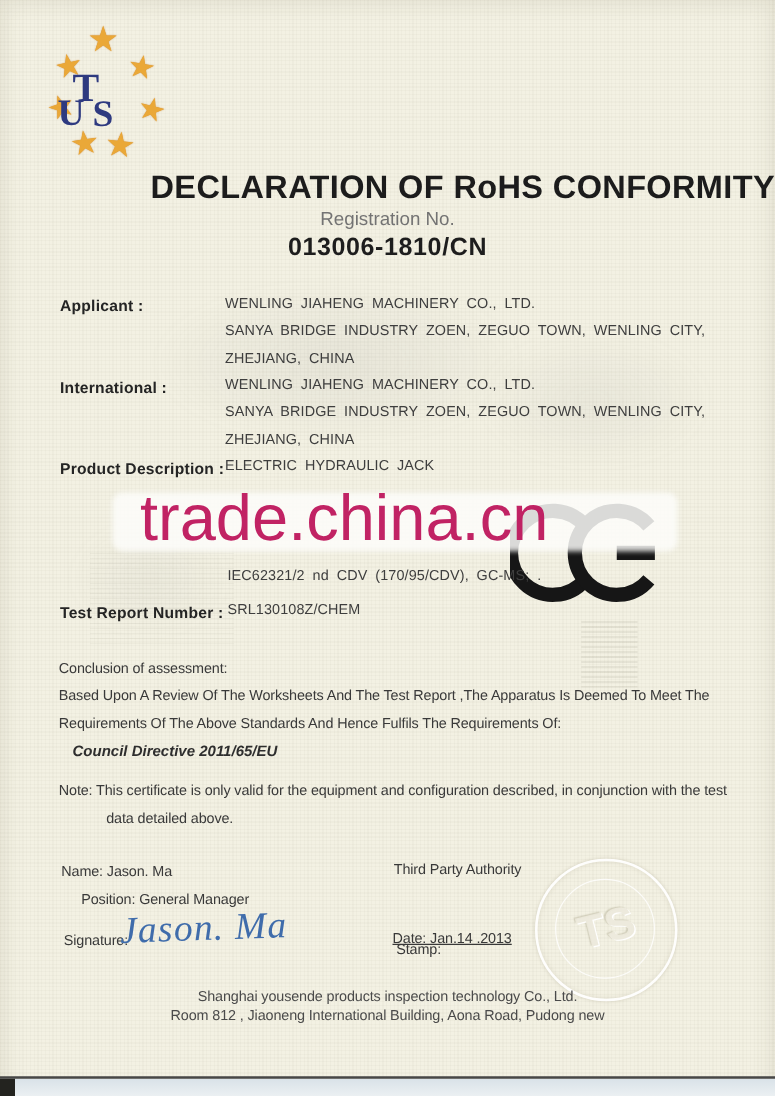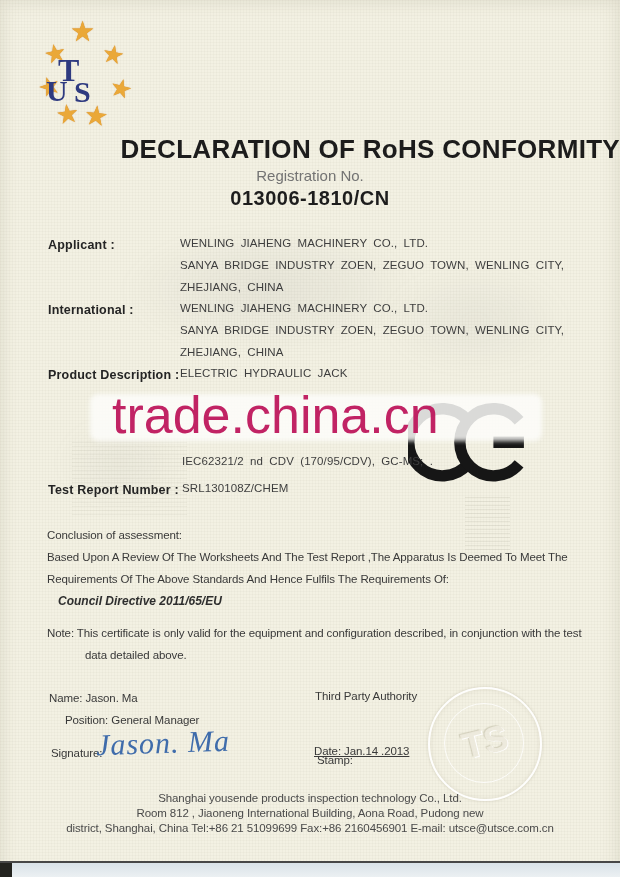--- a/index.html
+++ b/index.html
@@ -134,17 +134,16 @@
   <div class="abs para" style="left:315px;top:690px;text-align:center;">Third Party Authority</div>
   <div class="abs para" style="left:317px;top:712px;margin-top:42px;">Stamp:</div>
   <div class="abs para" style="left:314px;top:745px;text-decoration:underline;">Date: Jan.14 .2013</div>
 
   <div class="abs seal">
     <span class="seal-text">TS</span>
   </div>
 
   <div class="abs footer-line" style="top:792px;">Shanghai yousende products inspection technology Co., Ltd.</div>
   <div class="abs footer-line" style="top:807px;">Room 812 , Jiaoneng International Building, Aona Road, Pudong new</div>
-  <div class="abs footer-line" style="top:822px;">district, Shanghai, China Tel:+86 21 51099699 Fax:+86 2160456901 E-mail: utsce@utsce.com.cn</div>
 
   <div class="abs scan-edge"></div>
   <div class="abs scan-corner"></div>
 </div>
 
 </body></html>

